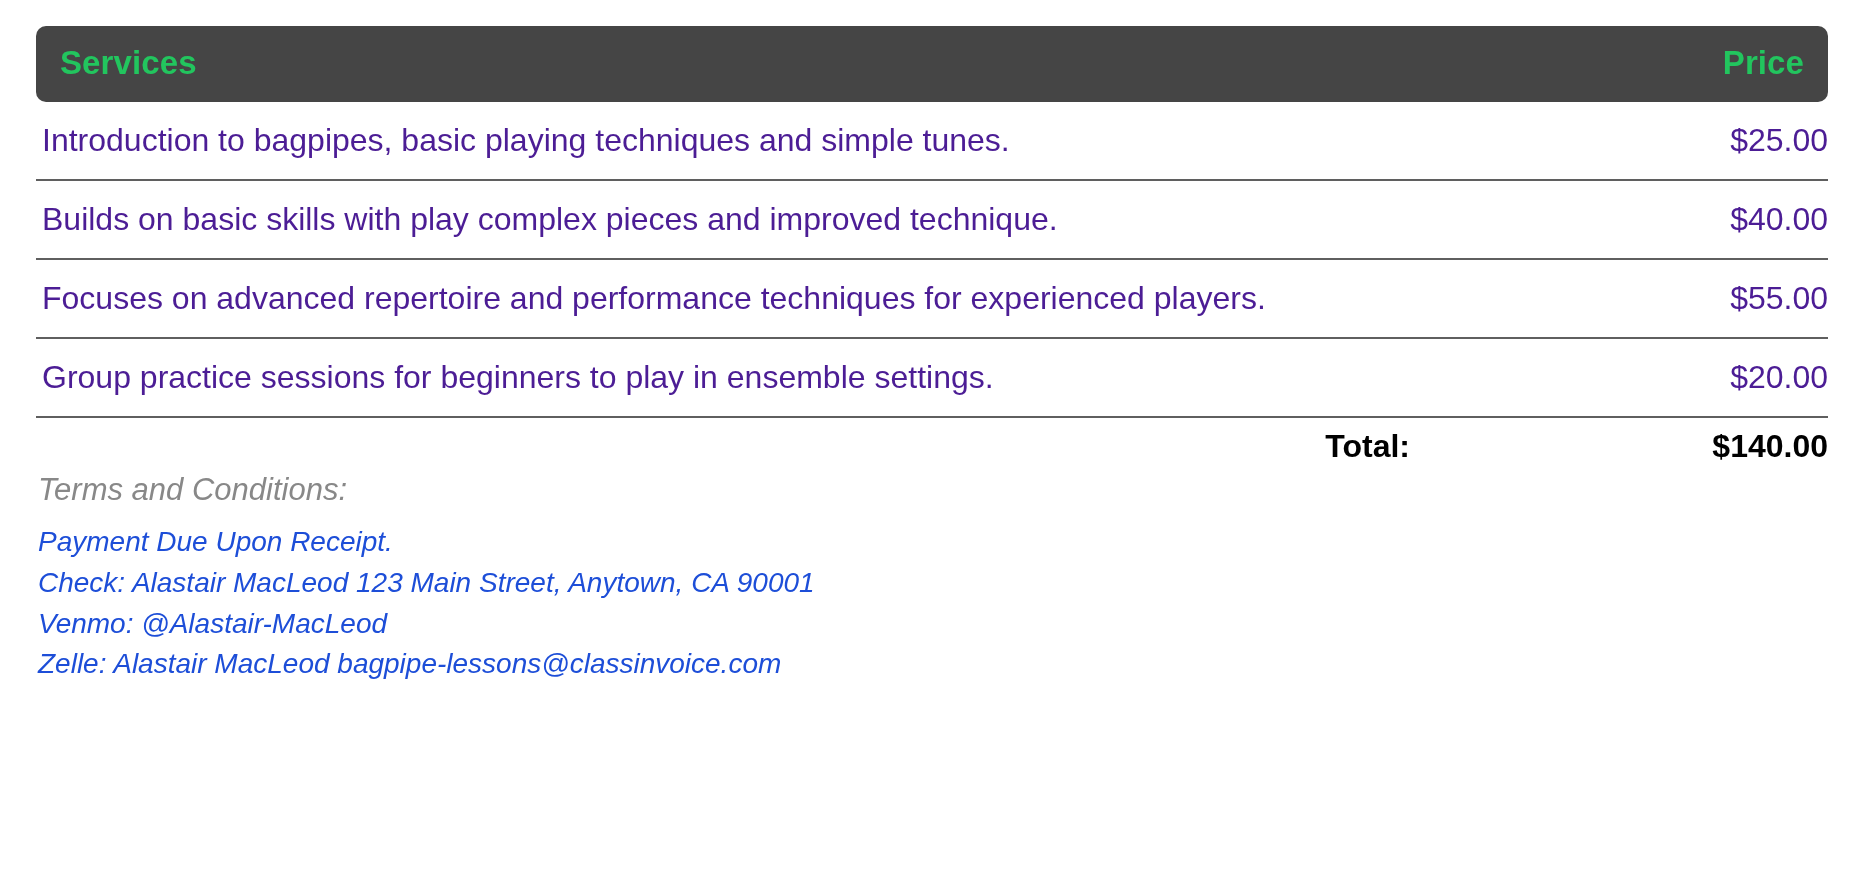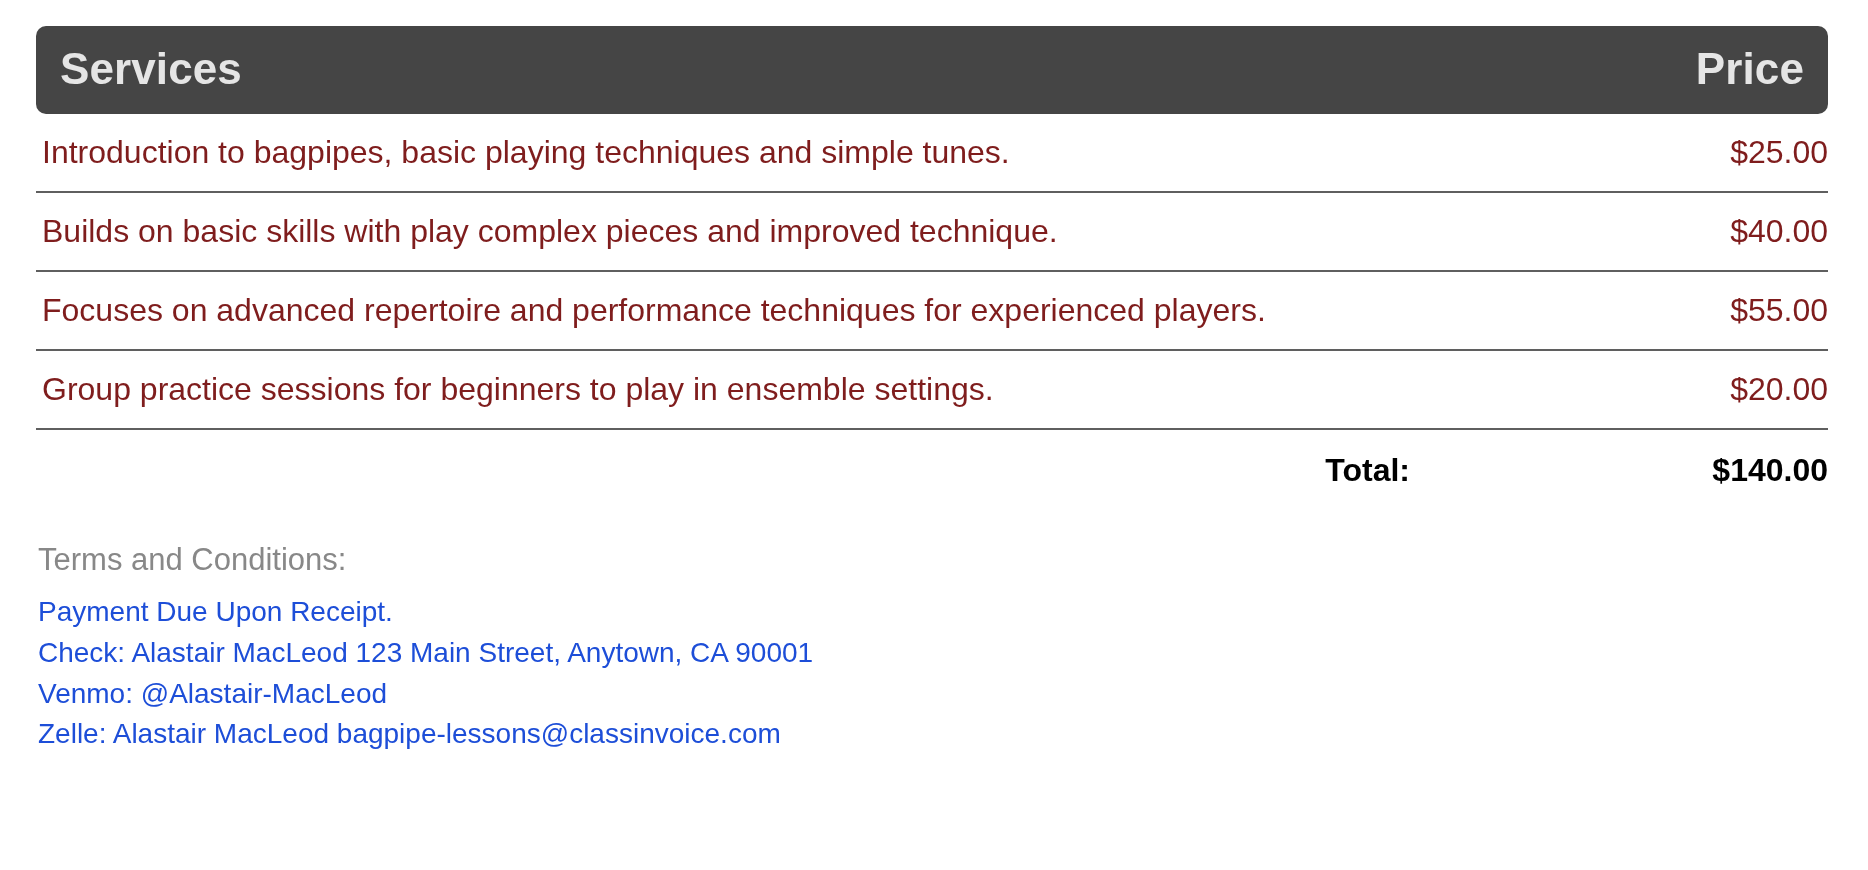--- a/index.html
+++ b/index.html
@@ -24,76 +24,76 @@
 
   
   .services-table {
     width: 100%;
     border-collapse: collapse;
     table-layout: fixed;
   }
 
   .table-header th {
     background: #454545;
-    color: #e5e5e5;
-    font-size: 44px;
+    color: #22c55e;
+    font-size: 33px;
     font-weight: bold;
     padding: 18px 24px 20px 24px;
     letter-spacing: 0.1px;
   }
   .table-header th.col-service {
     text-align: left;
     border-top-left-radius: 10px;
     border-bottom-left-radius: 10px;
   }
   .table-header th.col-price {
     text-align: right;
     border-top-right-radius: 10px;
     border-bottom-right-radius: 10px;
     width: 280px;
   }
 
   .service-row td {
     font-size: 32px;
     font-weight: 400;
-    color: #7f1d1d;
+    color: #4c1d95;
     padding: 20px 24px 20px 6px;
     border-bottom: 2px solid #5f5f5f;
     vertical-align: middle;
     white-space: nowrap;
   }
   .service-row td.cell-desc {
     text-align: left;
   }
   .service-row td.cell-price {
     text-align: right;
     padding-right: 0;
     padding-left: 10px;
   }
 
   .total-row td {
     font-size: 32px;
     font-weight: bold;
     color: #000000;
-    padding: 22px 0 6px 0;
+    padding: 10px 0 6px 0;
     border: none;
     vertical-align: middle;
   }
   .total-row td.total-label {
     text-align: right;
     padding-right: 90px;
   }
   .total-row td.total-value {
     text-align: right;
   }
 
   
   .terms-block {
-    margin-top: 46px;
     padding-left: 2px;
+    font-style: italic;
   }
   .terms-title {
     font-size: 31px;
     color: #888888;
     margin-bottom: 12px;
     line-height: 1.25;
   }
   .terms-line {
     font-size: 28px;
     color: #1d4ed8;

